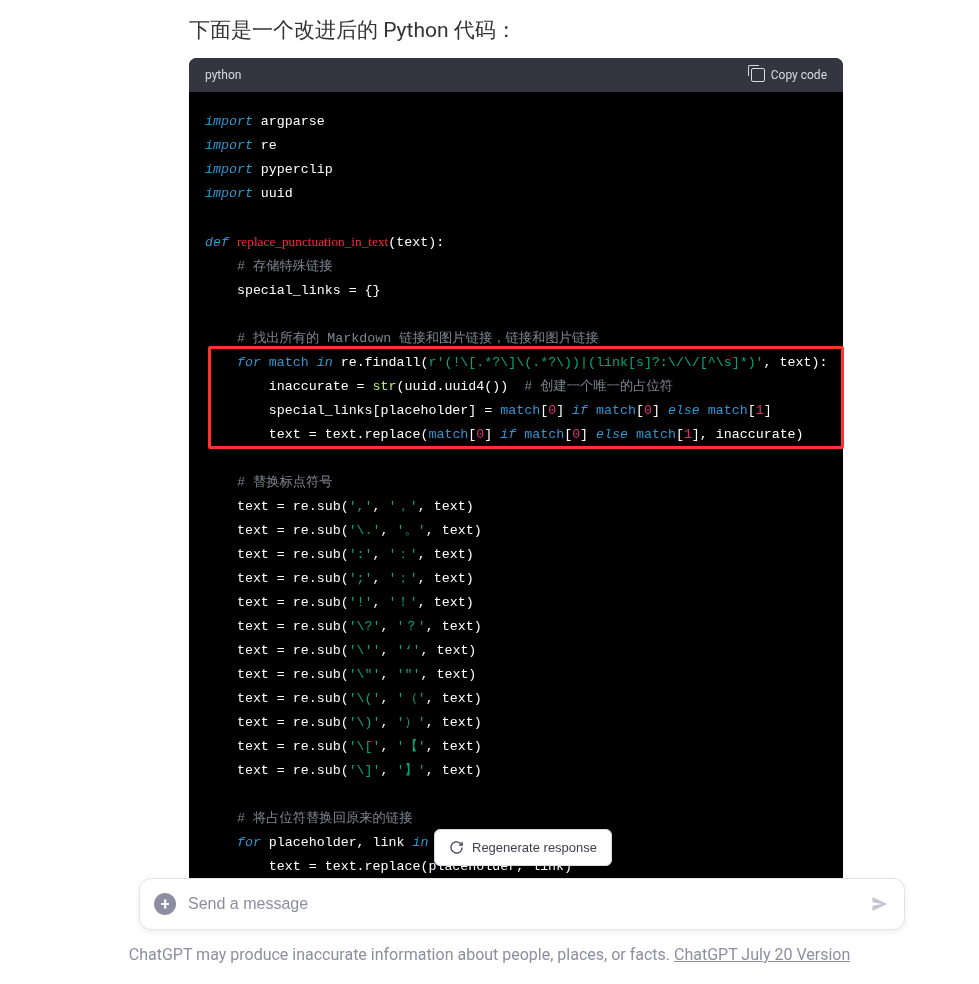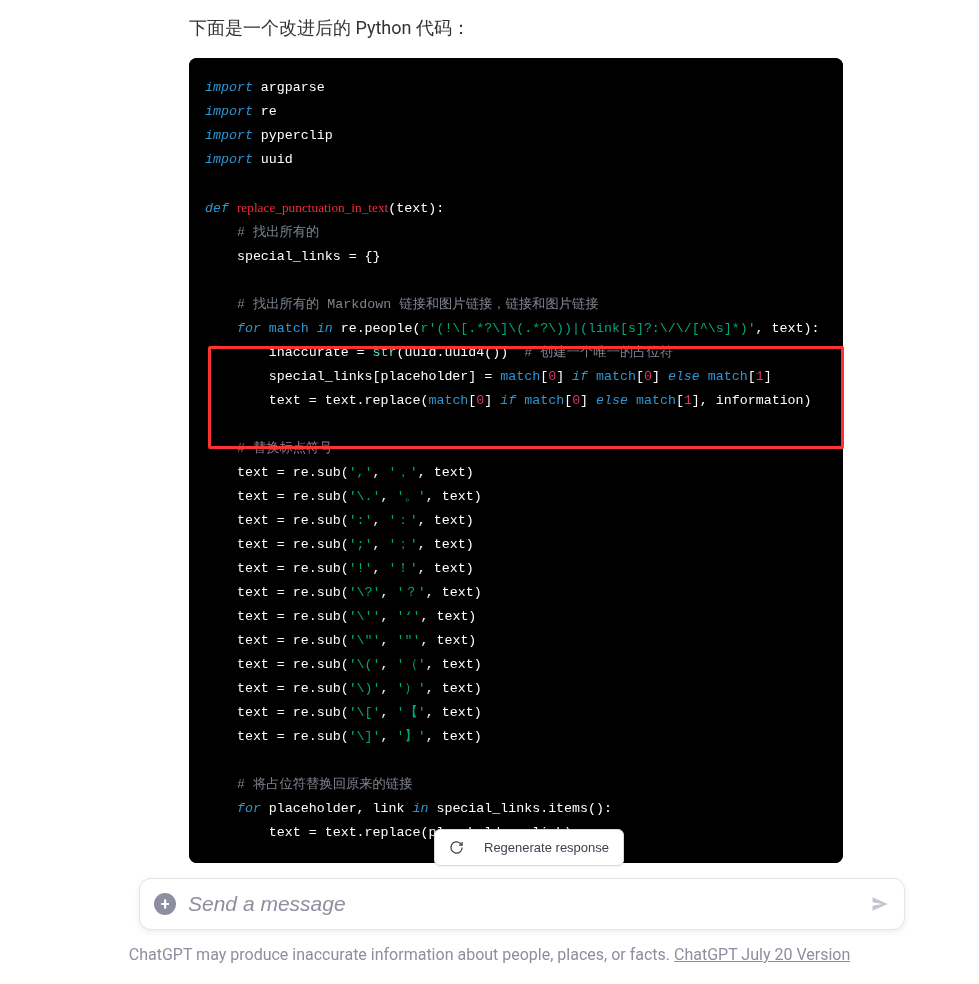--- a/index.html
+++ b/index.html
@@ -8,21 +8,21 @@
     font-family: -apple-system, BlinkMacSystemFont, "Segoe UI", Roboto, sans-serif;
     width: 979px;
     height: 984px;
     overflow: hidden;
     position: relative;
   }
   .intro {
     position: absolute;
     left: 189px;
     top: 16px;
-    font-size: 18px;
+    font-size: 21px;
     color: #333;
   }
   .code-block {
     position: absolute;
     left: 189px;
     top: 58px;
     width: 654px;
     border-radius: 8px;
     overflow: hidden;
     background: #000;
@@ -70,21 +70,21 @@
     color: #fff;
     white-space: pre;
     overflow: hidden;
     position: relative;
   }
   .kw { color: #2e95d3; font-style: italic; }
   .fn { color: #f22c3d; font-family: Liberation Serif, serif; }
   .str { color: #00a67d; }
   .num { color: #df3079; }
   .cm  { color: #7d8590; }
-  .bi  { color: #5eead4; }
+  .bi  { color: #bef264; }
   .id  { color: #2e95d3; }
   .highlight-box {
     position: absolute;
     border: 3px solid #ff3232;
     left: 208px;
     top: 346px;
     width: 636px;
     height: 103px;
     border-radius: 2px;
     pointer-events: none;
@@ -92,21 +92,21 @@
   .regen-btn {
     position: absolute;
     left: 434px;
     top: 829px;
     background: #fff;
     border: 1px solid #d9d9e3;
     border-radius: 6px;
     padding: 10px 14px;
     display: flex;
     align-items: center;
-    gap: 20px;
+    gap: 8px;
     font-size: 13px;
     color: #40414f;
     cursor: pointer;
     box-shadow: 0 1px 2px rgba(0,0,0,0.05);
   }
   .regen-icon {
     width: 15px;
     height: 15px;
   }
   .input-bar {
@@ -133,24 +133,23 @@
     display: flex;
     align-items: center;
     justify-content: center;
     font-size: 16px;
     font-weight: bold;
   }
   .msg-input {
     flex: 1;
     border: none;
     outline: none;
-    font-size: 21px;
+    font-size: 16px;
     color: #0f766e;
     background: transparent;
-    font-style: italic;
   }
   .msg-input::placeholder { color: #8e8ea0; }
   .send-icon {
     width: 20px;
     height: 20px;
     color: #c5c5d2;
   }
   .footer {
     position: absolute;
     top: 945px;
@@ -161,34 +160,41 @@
     color: #8e8ea0;
   }
   .footer a { color: #8e8ea0; text-decoration: underline; }
 </style>
 </head>
 <body>
 
 <div class="intro">下面是一个改进后的 Python 代码：</div>
 
 <div class="code-block">
+  <div class="code-header">
+    <span>python</span>
+    <div class="copy-btn">
+      <span class="copy-icon"></span>
+      <span>Copy code</span>
+    </div>
+  </div>
   <div class="code-body"><span class="kw">import</span><span> argparse</span>
 <span class="kw">import</span><span> re</span>
 <span class="kw">import</span><span> pyperclip</span>
 <span class="kw">import</span><span> uuid</span>
 
 <span class="kw">def </span><span class="fn">replace_punctuation_in_text</span><span>(text):</span>
-<span class="cm">    # 找出所有的</span>
+<span class="cm">    # 存储特殊链接</span>
 <span>    special_links = {}</span>
 
 <span class="cm">    # 找出所有的 Markdown 链接和图片链接，链接和图片链接</span>
-<span class="kw">    for</span><span class="id"> match </span><span class="kw">in</span><span> re.people(</span><span class="str">r'(!\[.*?\]\(.*?\))|(link[s]?:\/\/[^\s]*)'</span><span>, text):</span>
+<span class="kw">    for</span><span class="id"> match </span><span class="kw">in</span><span> re.findall(</span><span class="str">r'(!\[.*?\]\(.*?\))|(link[s]?:\/\/[^\s]*)'</span><span>, text):</span>
 <span>        inaccurate = </span><span class="bi">str</span><span>(uuid.uuid4())  </span><span class="cm"># 创建一个唯一的占位符</span>
 <span>        special_links[placeholder] = </span><span class="id">match</span><span>[</span><span class="num">0</span><span>] </span><span class="kw">if</span><span> </span><span class="id">match</span><span>[</span><span class="num">0</span><span>] </span><span class="kw">else</span><span> </span><span class="id">match</span><span>[</span><span class="num">1</span><span>]</span>
-<span>        text = text.replace(</span><span class="id">match</span><span>[</span><span class="num">0</span><span>] </span><span class="kw">if</span><span> </span><span class="id">match</span><span>[</span><span class="num">0</span><span>] </span><span class="kw">else</span><span> </span><span class="id">match</span><span>[</span><span class="num">1</span><span>], information)</span>
+<span>        text = text.replace(</span><span class="id">match</span><span>[</span><span class="num">0</span><span>] </span><span class="kw">if</span><span> </span><span class="id">match</span><span>[</span><span class="num">0</span><span>] </span><span class="kw">else</span><span> </span><span class="id">match</span><span>[</span><span class="num">1</span><span>], inaccurate)</span>
 
 <span class="cm"></span><span class="cm">    # 替换标点符号</span>
 <span>    text = re.sub(</span><span class="str">','</span><span>, </span><span class="str">'，'</span><span>, text)</span>
 <span>    text = re.sub(</span><span class="str">'\.'</span><span>, </span><span class="str">'。'</span><span>, text)</span>
 <span>    text = re.sub(</span><span class="str">':'</span><span>, </span><span class="str">'：'</span><span>, text)</span>
 <span>    text = re.sub(</span><span class="str">';'</span><span>, </span><span class="str">'；'</span><span>, text)</span>
 <span>    text = re.sub(</span><span class="str">'!'</span><span>, </span><span class="str">'！'</span><span>, text)</span>
 <span>    text = re.sub(</span><span class="str">'\?'</span><span>, </span><span class="str">'？'</span><span>, text)</span>
 <span>    text = re.sub(</span><span class="str">'\''</span><span>, </span><span class="str">'‘'</span><span>, text)</span>
 <span>    text = re.sub(</span><span class="str">'\"'</span><span>, </span><span class="str">'"'</span><span>, text)</span>

